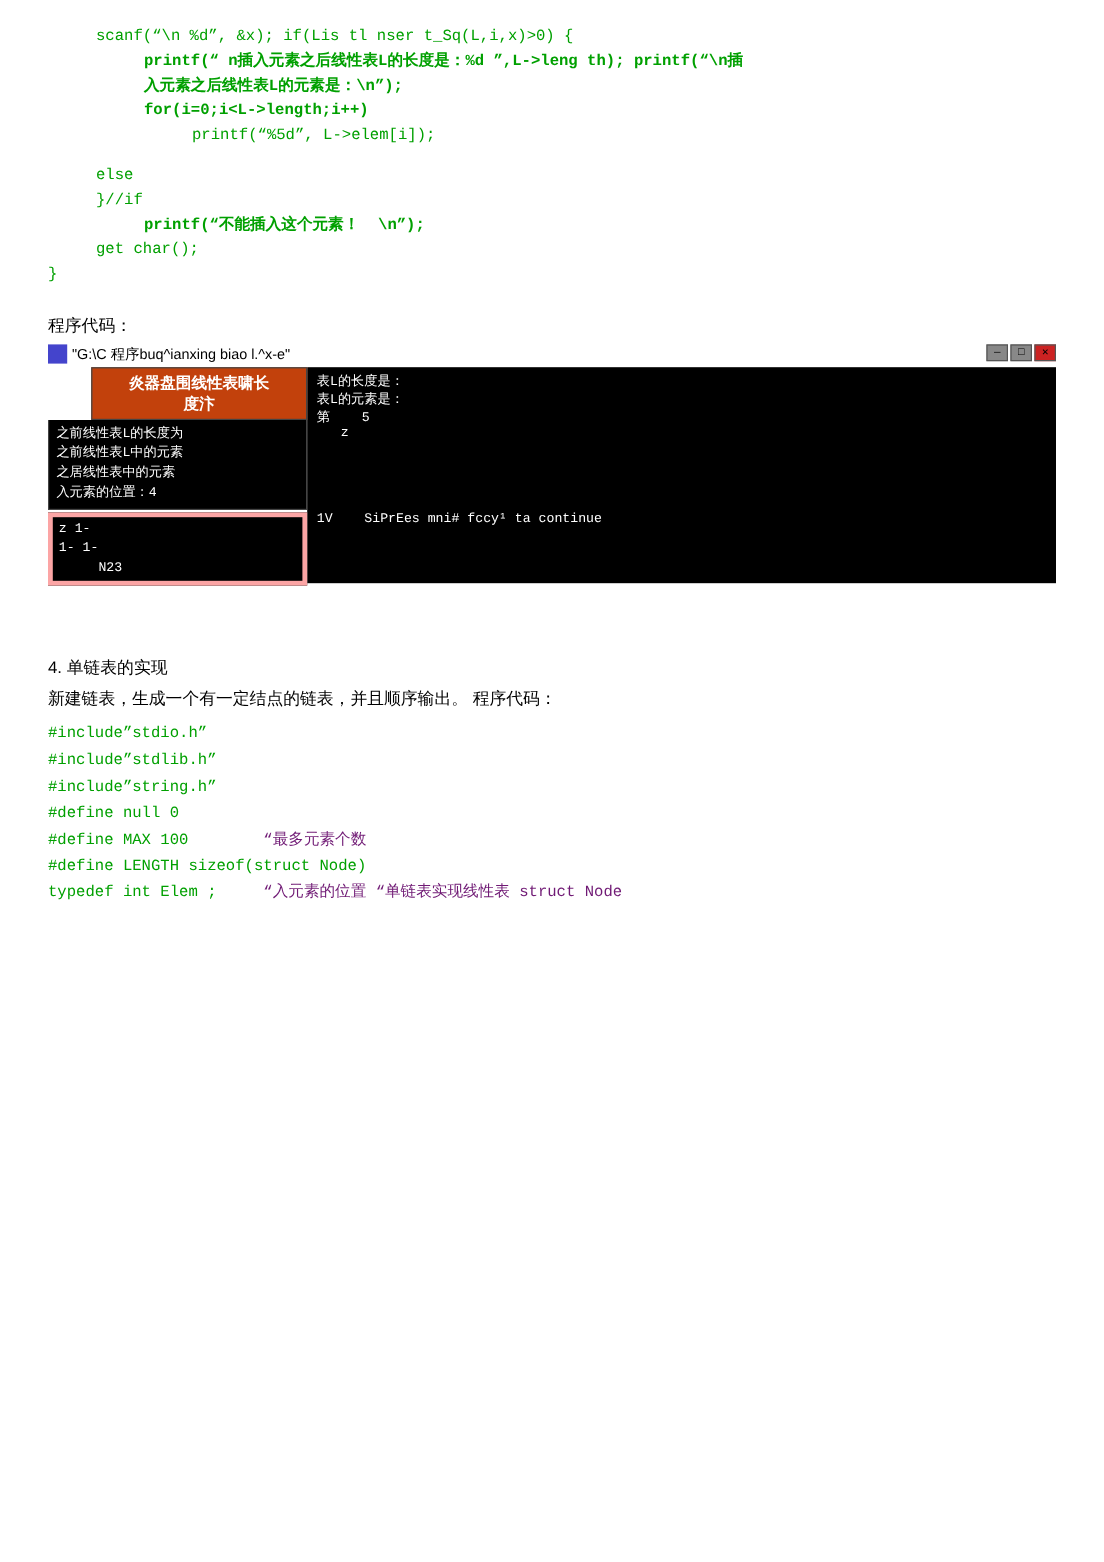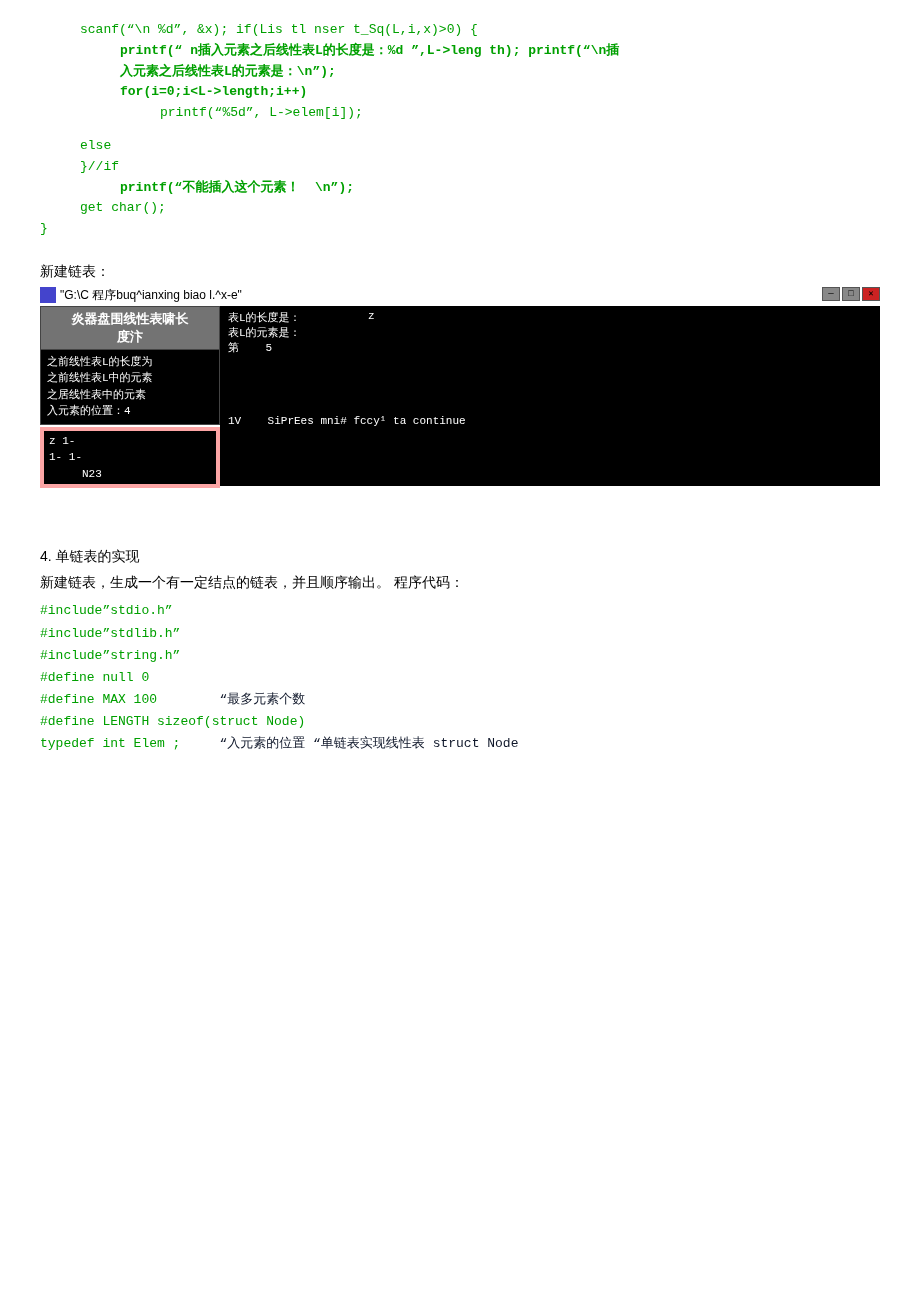--- a/index.html
+++ b/index.html
@@ -111,75 +111,75 @@
 
     .code-green {
       color: #00a000;
       font-family: Liberation Mono, monospace;
       font-size: 13px;
       line-height: 1.7;
       display: block;
     }
 
     .comment-text {
-      color: #0f172a;
+      color: #701a75;
       text-align: center;
     }
   </style>
 </head>
 <body>
 
 <div class="code-block">
   <span class="code-line indent1">scanf(“\n %d”, &amp;x); if(Lis tl nser t_Sq(L,i,x)&gt;0) {</span>
   <span class="code-line indent2">printf(“ n插入元素之后线性表L的长度是：%d ”,L-&gt;leng th); printf(“\n插</span>
   <span class="code-line indent2">入元素之后线性表L的元素是：\n”);</span>
   <span class="code-line indent2">for(i=0;i&lt;L-&gt;length;i++)</span>
   <span class="code-line indent3">printf(“%5d”, L-&gt;elem[i]);</span>
   <span class="code-line" style="height:12px; display:block;"></span>
   <span class="code-line indent1">else</span>
   <span class="code-line indent1">}//if</span>
   <span class="code-line indent2">printf(“不能插入这个元素！  \n”);</span>
   <span class="code-line indent1">get char();</span>
   <span class="code-line">}</span>
 </div>
 
-<div class="section-label">新建链表：</div>
+<div class="section-label">程序代码：</div>
 
 <div class="terminal-container">
 
   <div class="terminal-titlebar">
     <span class="terminal-titlebar-icon"></span>
     <span class="terminal-titlebar-text">"G:\C 程序buq^ianxing biao l.^x-e"</span>
     <div class="terminal-controls">
       <div class="terminal-ctrl-btn">—</div>
       <div class="terminal-ctrl-btn">□</div>
       <div class="terminal-ctrl-btn close">✕</div>
     </div>
   </div>
 
   <div style="display:flex; align-items:flex-start; gap:0;">
 
     <div style="position:relative; min-width:180px;">
-      <div style="background:#737373; color:#fff; font-size:13px; font-weight:bold; text-align:center; padding:3px 8px; border:1px solid #444; min-width:180px;">炎器盘围线性表啸长<br>度汴</div>
+      <div style="background:#c2410c; color:#fff; font-size:13px; font-weight:bold; text-align:center; padding:3px 8px; border:1px solid #444; min-width:180px;margin-left:36px;">炎器盘围线性表啸长<br>度汴</div>
       <div style="background:#000; color:#fff; font-size:11px; line-height:1.5; padding:4px 6px; border:1px solid #444; border-top:none;">
         之前线性表L的长度为<br>
         之前线性表L中的元素<br>
         之居线性表中的元素<br>
         入元素的位置：4
       </div>
 
       <div style="position:relative; background:#000; color:#fff; font-size:11px; line-height:1.5; padding:2px 5px; border:4px solid #fca5a5; margin-top:2px;">
         z  1-<br>
         1-  1-<br>
         &nbsp;&nbsp;&nbsp;&nbsp;&nbsp;N23
       </div>
     </div>
 
     <div style="flex:1; background:#000; color:#fff; font-size:11px; padding:4px 8px; min-height:180px;">
-      <div style="display:flex; justify-content:flex-start; align-items:flex-start;">
+      <div style="display:flex; justify-content:flex-start; align-items:flex-start;flex-direction:column;">
         <div style="min-width:120px;">
           表L的长度是：<br>
           表L的元素是：<br>
           第&nbsp;&nbsp;&nbsp;&nbsp;5
         </div>
         <div style="color:#fff; font-size:11px; padding-left:20px;">z</div>
       </div>
       <div style="margin-top:60px; color:#fff; font-size:11px;">1V&nbsp;&nbsp;&nbsp;&nbsp;SiPrEes mni# fccy¹ ta continue</div>
     </div>
   </div>

